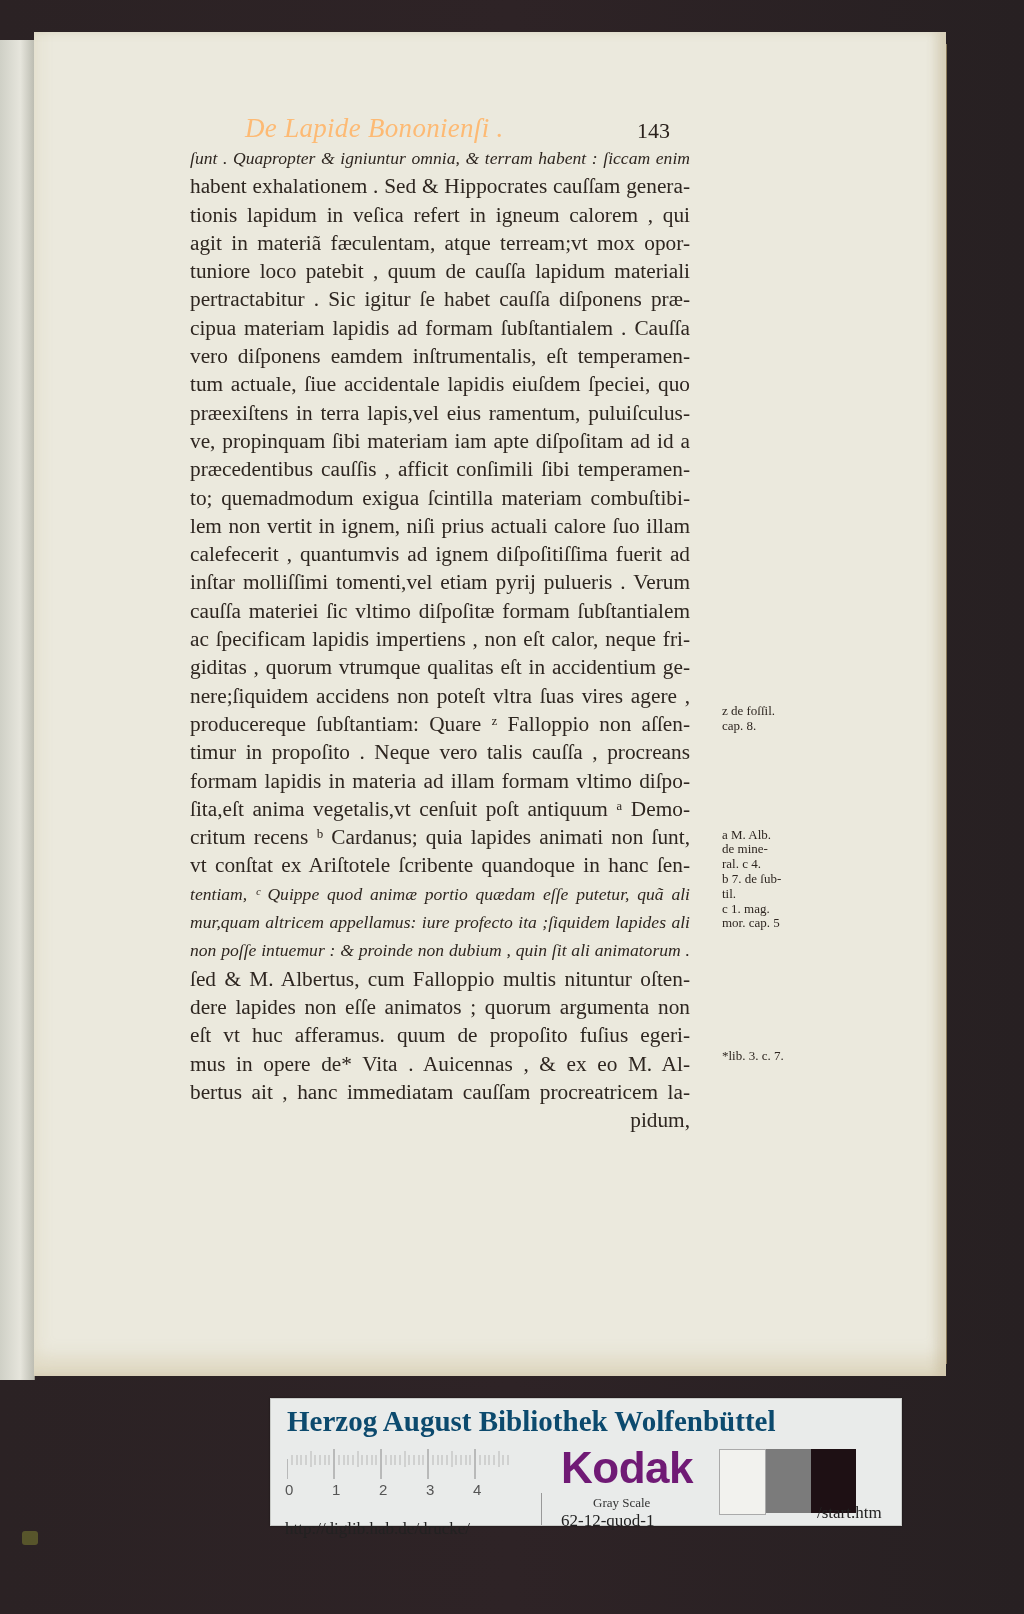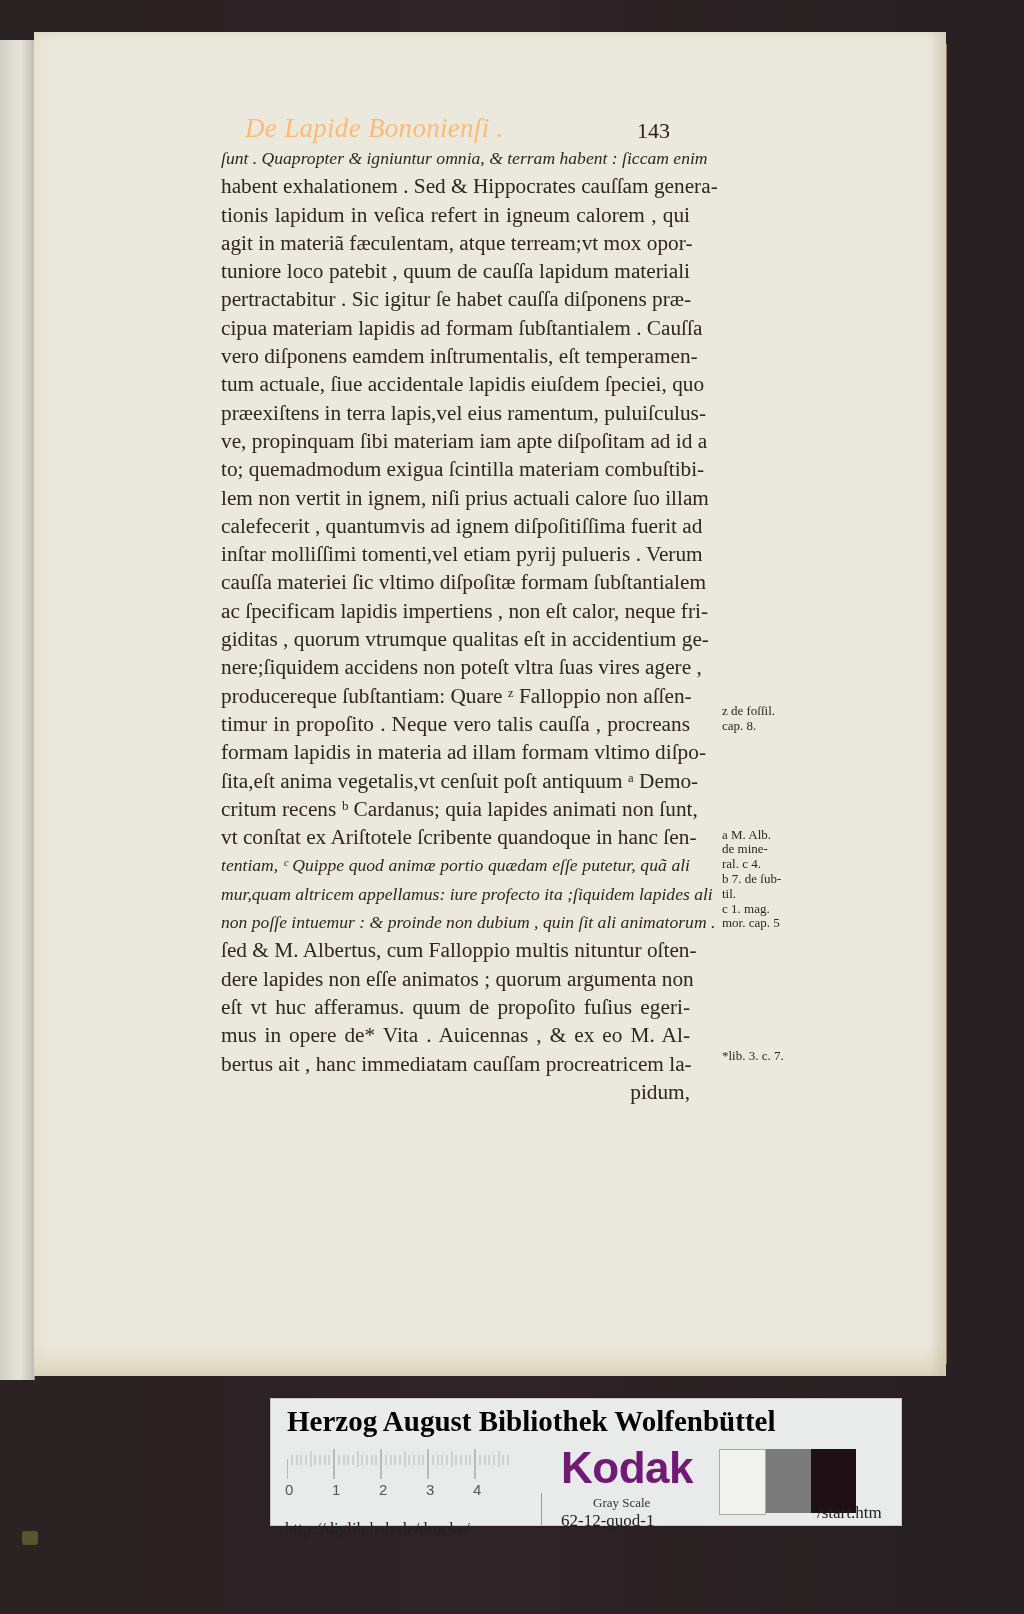--- a/index.html
+++ b/index.html
@@ -34,40 +34,40 @@
     letter-spacing: 0.3px;
   }
   .page-number {
     position: absolute; left: 637px; top: 118px;
     font-size: 22px; color: #2a211c;
   }
   .text-block {
     position: absolute; left: 190px; top: 144px; width: 500px;
     font-size: 21.3px; line-height: 28.3px; color: #2e2620;
   }
-  .line { white-space: nowrap; height: 28.3px; text-align: justify; text-align-last: justify; margin-left: 31px; }
+  .line { white-space: nowrap; height: 28.3px; text-align: justify; text-align-last: justify; }
   .line.italic { font-style: italic; font-size: 17.6px; }
   .line.last { text-align: right; text-align-last: right; }
   .margin-notes {
     position: absolute; left: 722px; top: 704px; width: 80px;
     font-size: 13px; line-height: 14.8px; color: #2e2620;
   }
   .mnote { white-space: nowrap; }
   .mnote-gap { height: 28px; }
   
   .card {
     position: absolute; left: 270px; top: 1398px; width: 630px; height: 126px;
     background: #e9ebea;
     border: 1px solid #c9cbc8;
     box-shadow: 0 0 2px rgba(0,0,0,0.4);
   }
   .card-title {
     position: absolute; left: 16px; top: 6px;
     font-family: "Liberation Serif", serif; font-weight: bold;
-    font-size: 29px; color: #000000; white-space: nowrap;
+    font-size: 29px; color: #0c4a6e; white-space: nowrap;
   }
   .ruler {
     position: absolute; left: 16px; top: 50px; width: 222px; height: 30px;
   }
   .ruler-nums { position: absolute; left: 14px; top: 82px; width: 240px; height: 18px; }
   .ruler-num { position: absolute; font-family: "Liberation Sans", sans-serif; font-size: 15px; color: #555; }
   .kodak {
     position: absolute; left: 290px; top: 44px;
     font-family: "Liberation Sans", sans-serif; font-weight: bold;
     font-size: 44px; color: #701a75; letter-spacing: -0.5px; text-align: right;
@@ -113,20 +113,21 @@
   <div class="line">habent exhalationem . Sed &amp; Hippocrates cauſſam genera-</div>
   <div class="line">tionis lapidum in veſica refert in igneum calorem , qui</div>
   <div class="line">agit in materiã fæculentam, atque terream;vt mox opor-</div>
   <div class="line">tuniore loco patebit , quum de cauſſa lapidum materiali</div>
   <div class="line">pertractabitur . Sic igitur ſe habet cauſſa diſponens præ-</div>
   <div class="line">cipua materiam lapidis ad formam ſubſtantialem . Cauſſa</div>
   <div class="line">vero diſponens eamdem inſtrumentalis, eſt temperamen-</div>
   <div class="line">tum actuale, ſiue accidentale lapidis eiuſdem ſpeciei, quo</div>
   <div class="line">præexiſtens in terra lapis,vel eius ramentum, puluiſculus-</div>
   <div class="line">ve, propinquam ſibi materiam iam apte diſpoſitam ad id a</div>
+  <div class="line">præcedentibus cauſſis , afficit conſimili ſibi temperamen-</div>
   <div class="line">to; quemadmodum exigua ſcintilla materiam combuſtibi-</div>
   <div class="line">lem non vertit in ignem, niſi prius actuali calore ſuo illam</div>
   <div class="line">calefecerit , quantumvis ad ignem diſpoſitiſſima fuerit ad</div>
   <div class="line">inſtar molliſſimi tomenti,vel etiam pyrij pulueris . Verum</div>
   <div class="line">cauſſa materiei ſic vltimo diſpoſitæ formam ſubſtantialem</div>
   <div class="line">ac ſpecificam lapidis impertiens , non eſt calor, neque fri-</div>
   <div class="line">giditas , quorum vtrumque qualitas eſt in accidentium ge-</div>
   <div class="line">nere;ſiquidem accidens non poteſt vltra ſuas vires agere ,</div>
   <div class="line">producereque ſubſtantiam: Quare ᶻ Falloppio non aſſen-</div>
   <div class="line">timur in propoſito . Neque vero talis cauſſa , procreans</div>

